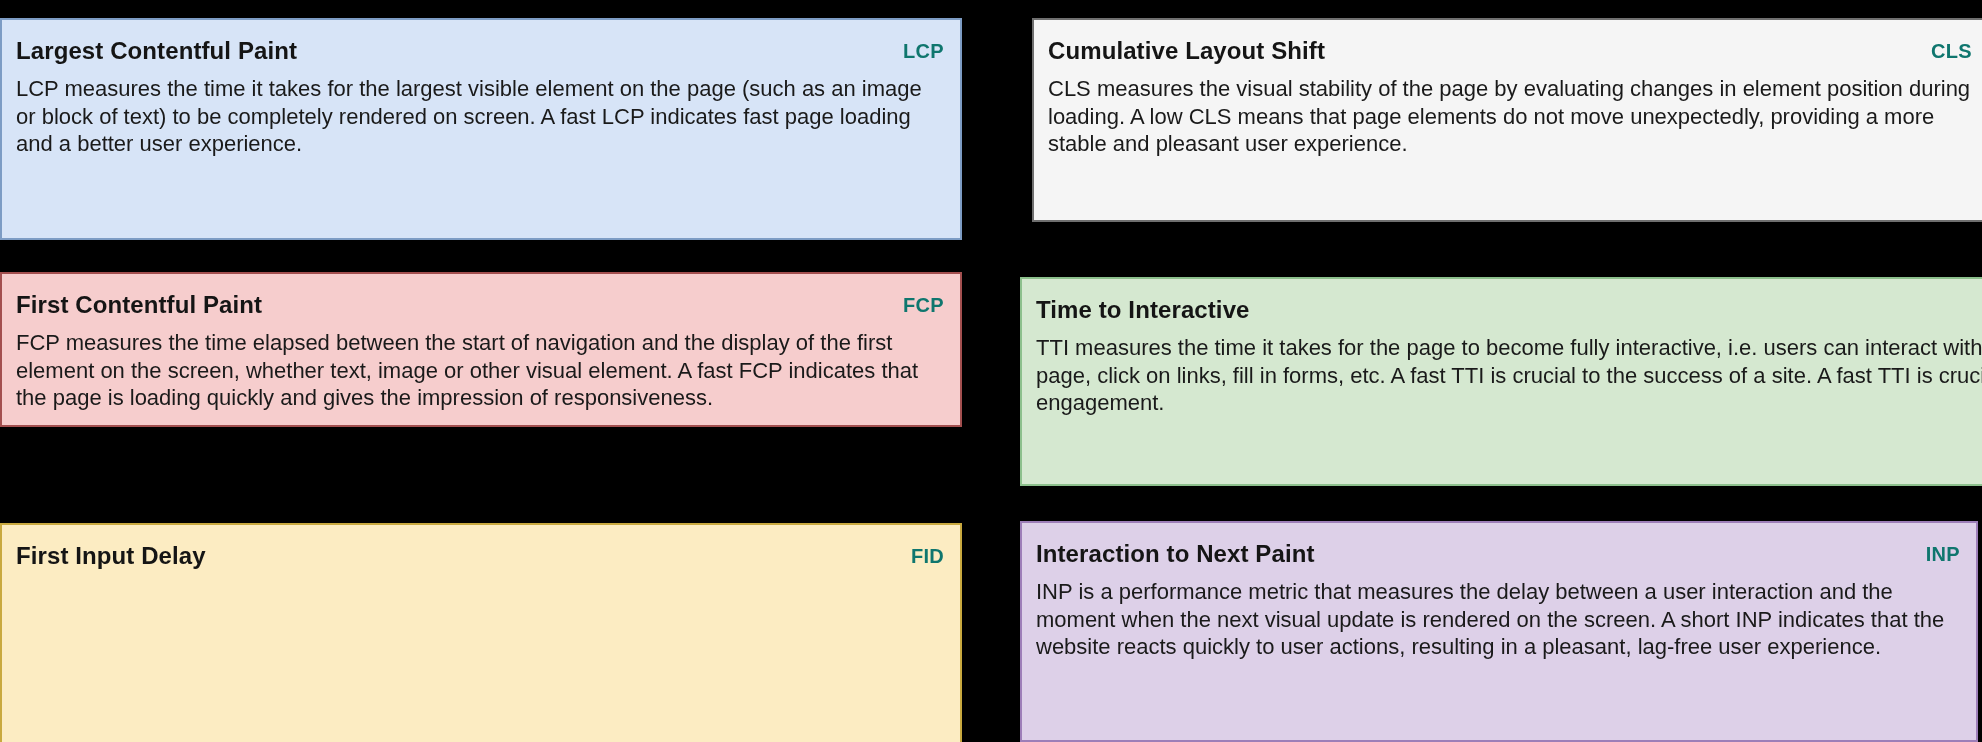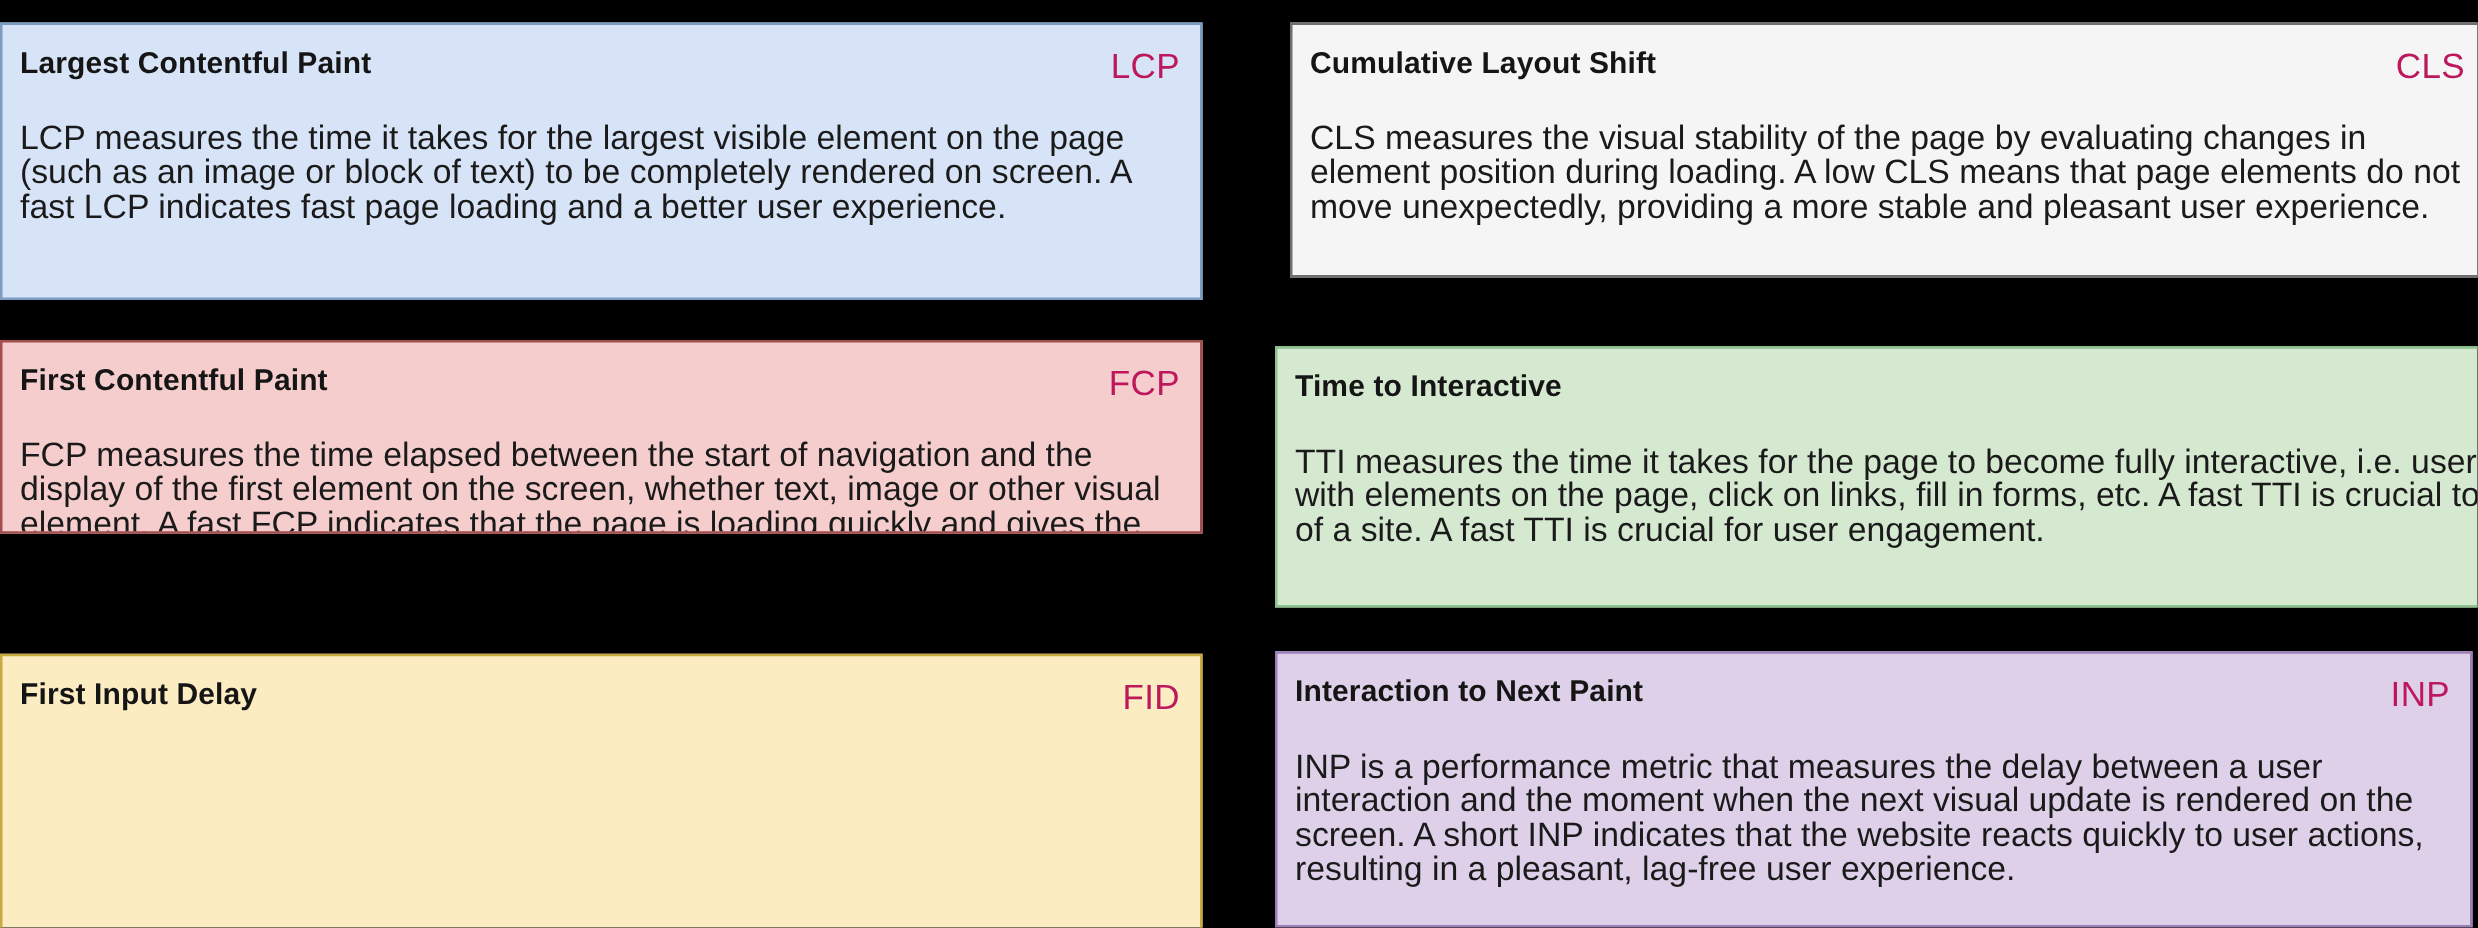--- a/index.html
+++ b/index.html
@@ -48,43 +48,43 @@
   .column-left .card-slot-2 { position: absolute; top: 272px; left: 0;  width: 962px; height: 155px; }
   .column-left .card-slot-3 { position: absolute; top: 523px; left: 0;  width: 962px; height: 264px; }
 
   
   .column-right .card-slot-1 { position: absolute; top: 18px;  left: 12px; width: 958px; height: 204px; }
   .column-right .card-slot-2 { position: absolute; top: 277px; left: 0; width: 1155px; height: 209px; }
   .column-right .card-slot-3 { position: absolute; top: 521px; left: 0; width: 958px; height: 221px; }
 
   .card-head {
     display: flex;
-    align-items: flex-start;
+    align-items: center;
     justify-content: space-between;
     margin: 4px 2px 0 2px;
   }
   .card-title {
     font-size: 24px;
     font-weight: bold;
     color: #151515;
     letter-spacing: 0.1px;
     line-height: 1.1;
   }
   .card-abbr {
-    font-size: 28px;
-    font-weight: normal;
-    color: #be185d;
+    font-size: 20px;
+    font-weight: bold;
+    color: #0f766e;
     letter-spacing: 0.3px;
     line-height: 1.1;
     white-space: nowrap;
     padding-left: 18px;
   }
   .card-body {
-    margin: 28px 2px 0 2px;
-    font-size: 27px;
+    margin: 11px 2px 0 2px;
+    font-size: 22px;
     line-height: 27.5px;
     color: #1a1a1a;
   }
 
   
   .theme-lcp { background: #d7e4f7; border-color: #7d9cc4; }
   
   .theme-cls { background: #f5f5f5; border-color: #6f6f6f; }
   
   .theme-fcp { background: #f6cdcd; border-color: #a34f4f; }

